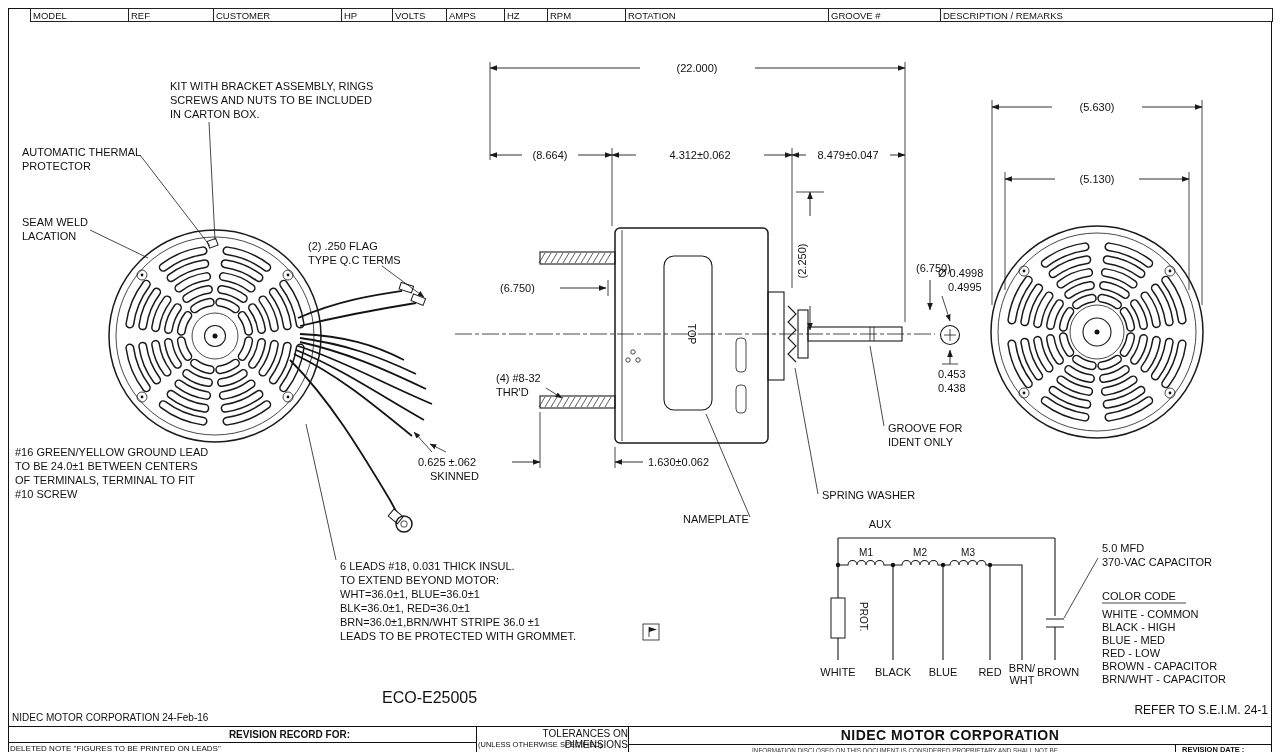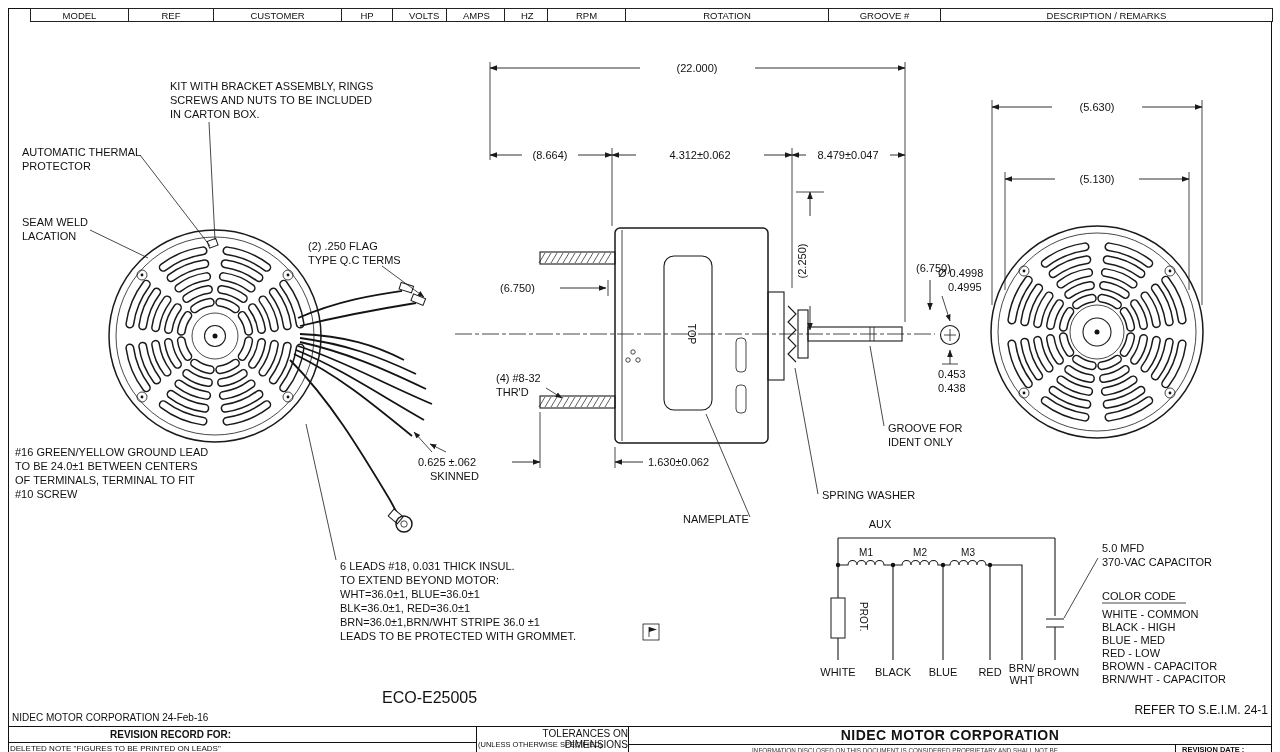--- a/index.html
+++ b/index.html
@@ -12,28 +12,28 @@
   .ln{fill:none;stroke:#1a1a1a;stroke-width:1.5}
   .ln2{fill:none;stroke:#1a1a1a;stroke-width:1.1}
   .thin{fill:none;stroke:#1a1a1a;stroke-width:0.8}
   .diml{fill:none;stroke:#1a1a1a;stroke-width:0.9}
   .wire{fill:none;stroke:#141414;stroke-width:1.8}
   .wfill{fill:#fff;stroke:#1a1a1a;stroke-width:1}
   .cl{fill:none;stroke:#1a1a1a;stroke-width:0.8;stroke-dasharray:17 3 4 3}
   .dot{fill:#111;stroke:none}
   
   .hdr{position:absolute;left:30px;top:8px;width:1242px;border-collapse:collapse;table-layout:fixed;background:#fff}
-  .hdr td{border:1px solid #222;text-align:center;padding:0 16px;white-space:nowrap;overflow:hidden}
+  .hdr td{border:1px solid #222;padding:0 2px;white-space:nowrap;overflow:hidden}
   .hdr tr.h td{height:13px;font-size:9.5px}
   .hdr tr.v td{height:15px;font-size:10.5px}
   
   .tblock div{position:absolute}
   .corp-date{left:12px;top:712px;font-size:10px}
   .tb-topline{left:8px;top:726px;width:1264px;border-top:1.6px solid #111}
-  .rev-label{left:110px;top:729px;width:240px;text-align:left;font-size:10px;font-weight:bold}
+  .rev-label{left:110px;top:729px;width:240px;text-align:right;font-size:10px;font-weight:bold}
   .eco{left:382px;top:689px;font-size:16px}
   .vl{border-left:1px solid #111}
   .vl1{left:476px;top:726px;height:26px}
   .vl2{left:628px;top:726px;height:26px}
   .vl3{left:1175px;top:744px;height:8px}
   .tol1{left:478px;top:728px;width:150px;text-align:right;font-size:10px}
   .tol2{left:478px;top:740px;width:150px;font-size:7.5px}
   .company{left:628px;top:727px;width:644px;text-align:center;font-size:14px;font-weight:bold;letter-spacing:.5px}
   .hl-left{left:8px;top:742px;width:468px;border-top:1px solid #111}
   .hl-right{left:628px;top:744px;width:644px;border-top:1px solid #111}

